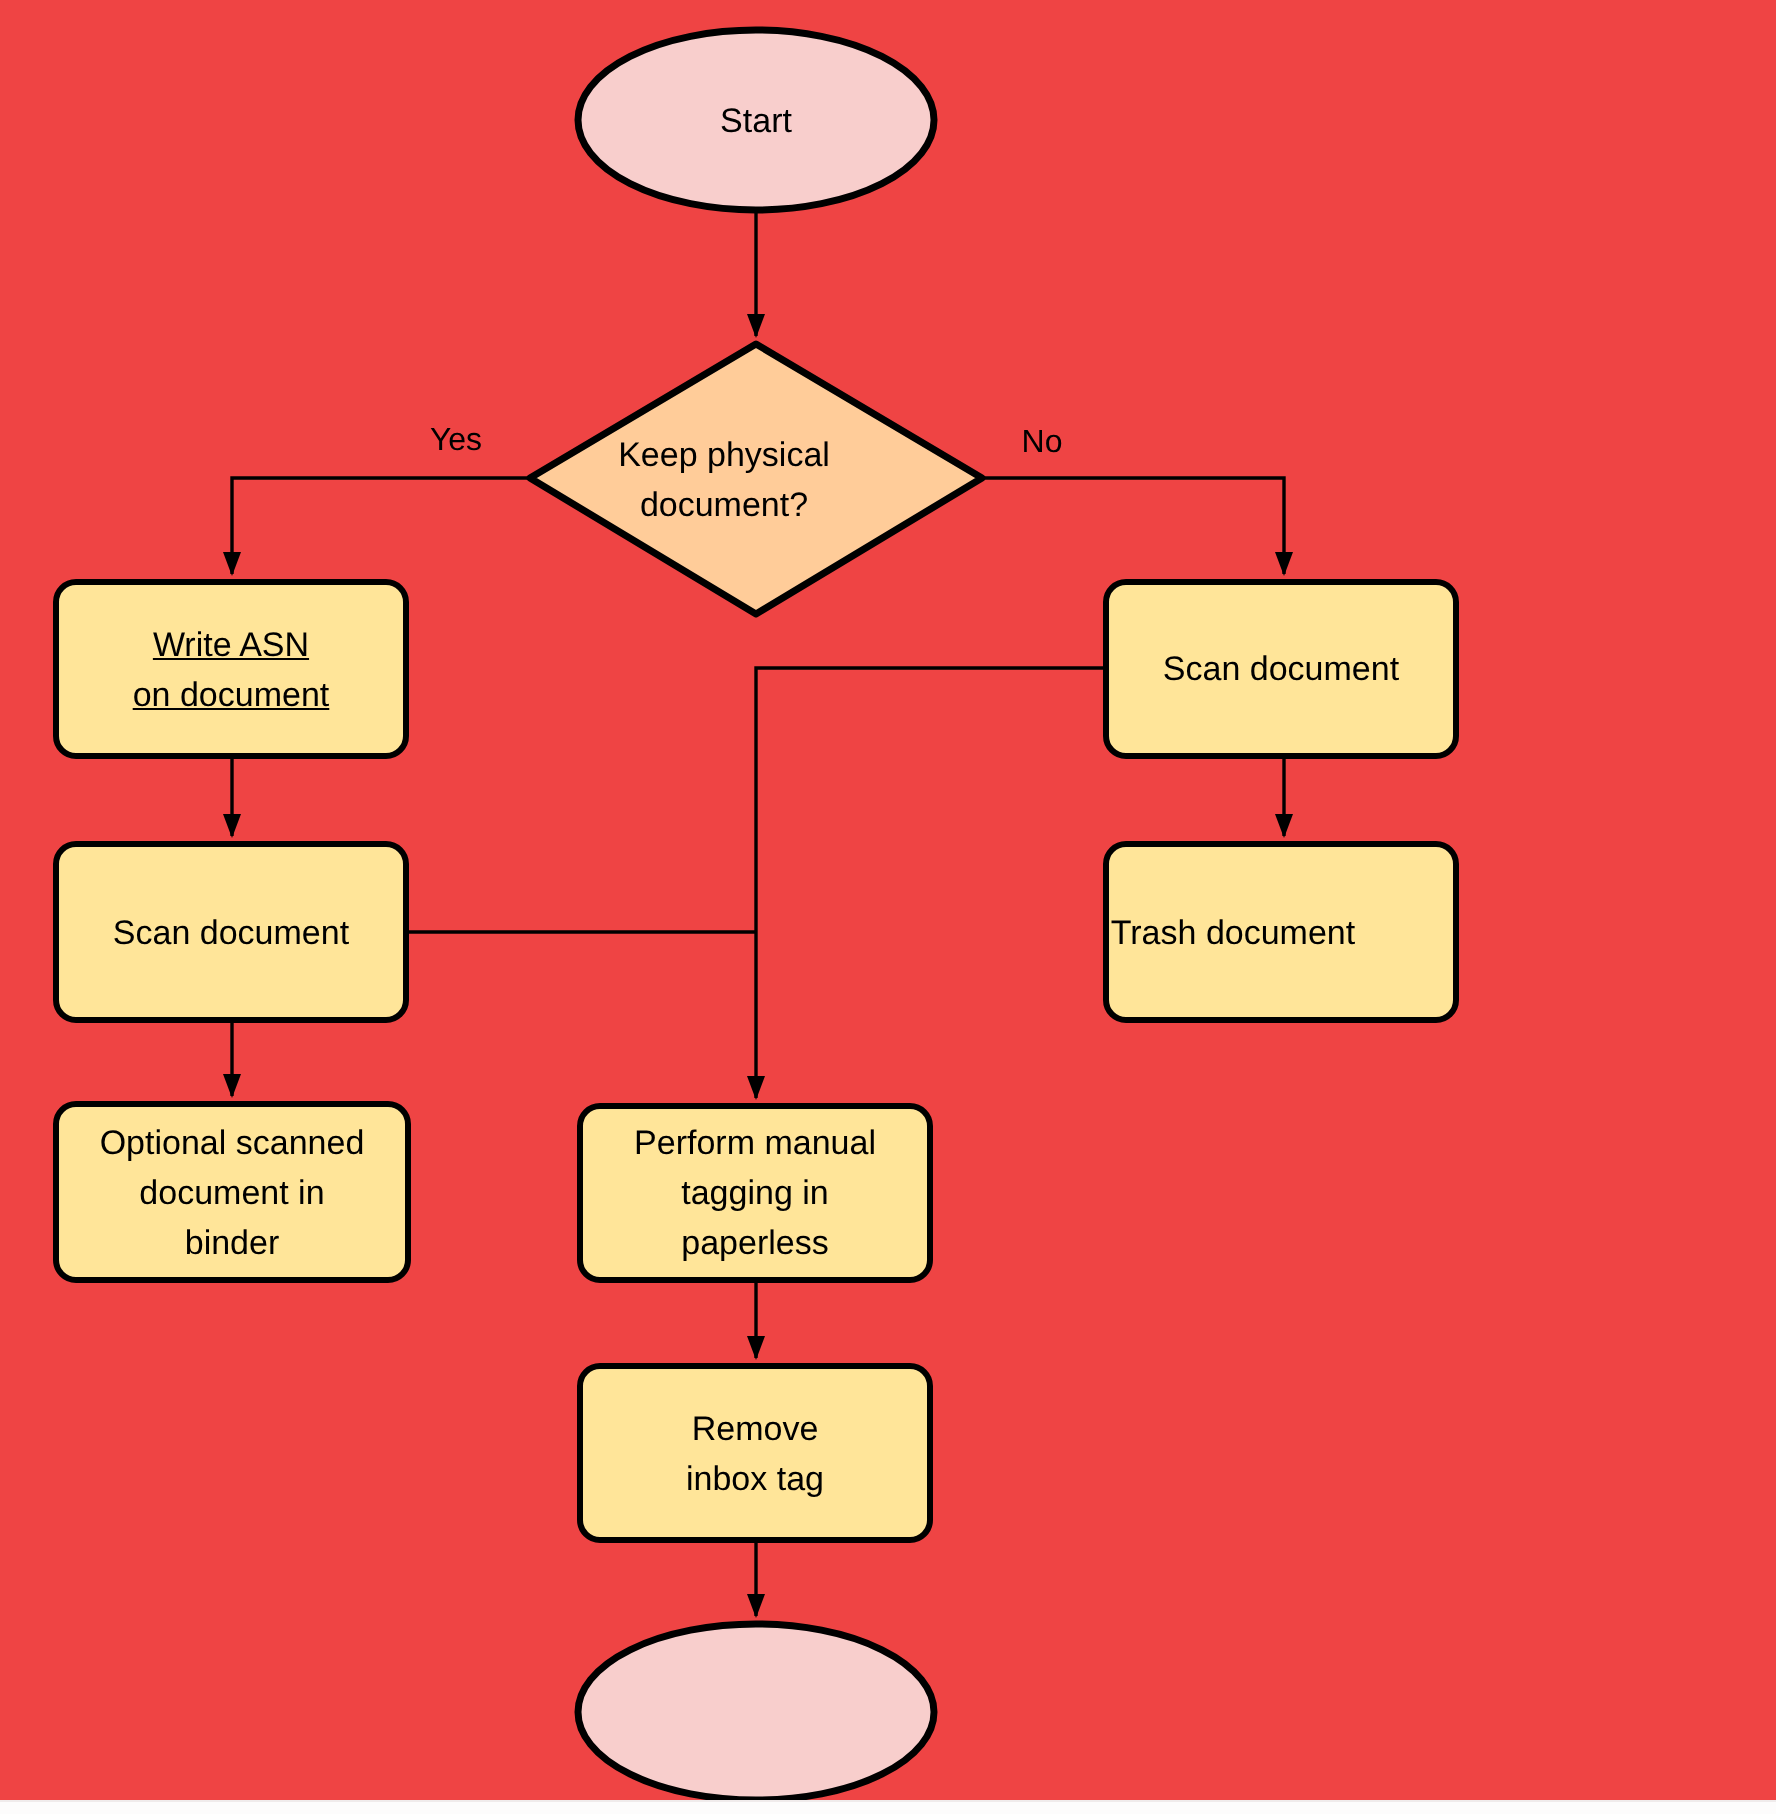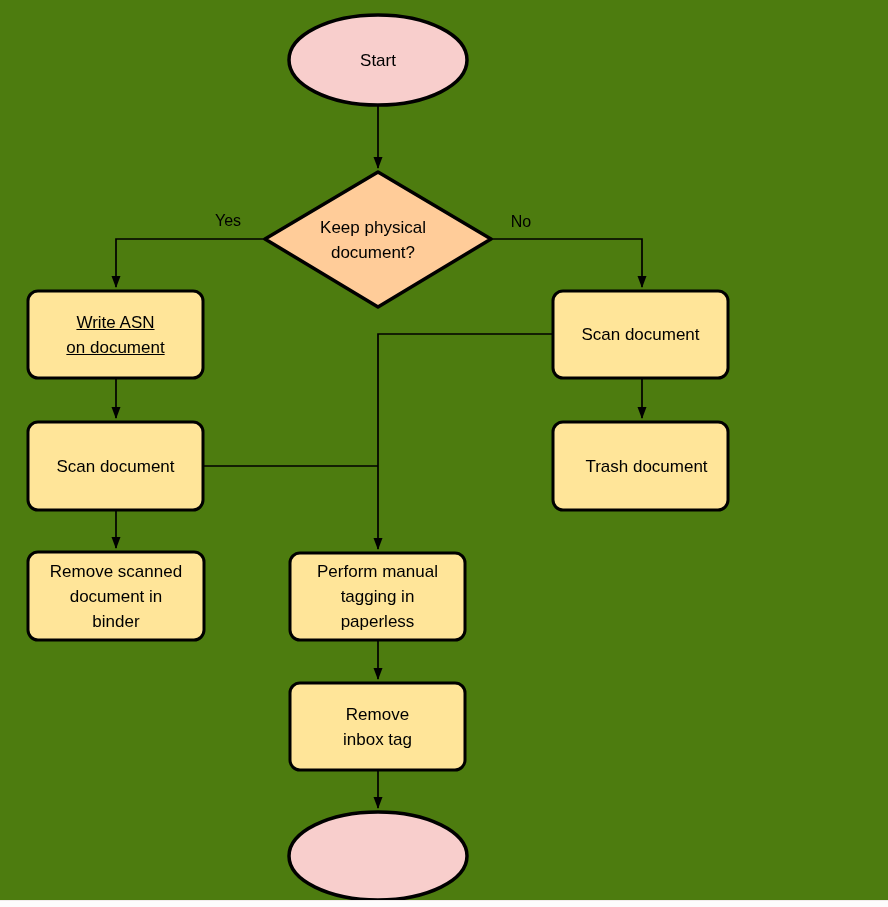--- a/index.html
+++ b/index.html
@@ -1,20 +1,20 @@
 <!DOCTYPE html>
 <html><head>
 <meta charset="utf-8">
 <style>
   html, body { margin: 0; padding: 0; background: #ffffff; }
   .canvas {
     position: relative;
     width: 888px;
     height: 907px;
-    background: #4d7c0f;
+    background: #ef4444;
     font-family: "Liberation Sans", "DejaVu Sans", sans-serif;
     overflow: hidden;
   }
   .canvas svg { position: absolute; left: 0; top: 0; }
   .label {
     position: absolute;
     display: flex;
     align-items: center;
     justify-content: center;
     text-align: center;
@@ -89,30 +89,30 @@
     <rect class="shape" x="28" y="422" width="175" height="88" rx="10" stroke-width="3" fill="#ffe599"></rect>
     <rect class="shape" x="28" y="552" width="176" height="88" rx="10" stroke-width="3" fill="#ffe599"></rect>
     <rect class="shape" x="553" y="291" width="175" height="87" rx="10" stroke-width="3" fill="#ffe599"></rect>
     <rect class="shape" x="553" y="422" width="175" height="88" rx="10" stroke-width="3" fill="#ffe599"></rect>
     <rect class="shape" x="290" y="553" width="175" height="87" rx="10" stroke-width="3" fill="#ffe599"></rect>
     <rect class="shape" x="290" y="683" width="175" height="87" rx="10" stroke-width="3" fill="#ffe599"></rect>
     <ellipse class="shape" cx="378" cy="856" rx="89" ry="44" stroke-width="3.5" fill="#f8cecc"></ellipse>
   </svg>
 
   <div class="label" style="left:289px; top:15px; width:178px; height:90px;">Start</div>
-  <div class="label" style="left:260px; top:172px; width:226px; height:135px;">Keep physical
+  <div class="label" style="left:249px; top:172px; width:226px; height:135px;">Keep physical
 document?</div>
   <div class="label" style="left:28px; top:291px; width:175px; height:87px;text-decoration:underline;">Write ASN
 on document</div>
   <div class="label" style="left:28px; top:422px; width:175px; height:88px;">Scan document</div>
-  <div class="label" style="left:28px; top:552px; width:176px; height:88px;">Remove scanned
+  <div class="label" style="left:28px; top:552px; width:176px; height:88px;">Optional scanned
 document in
 binder</div>
   <div class="label" style="left:553px; top:291px; width:175px; height:87px;">Scan document</div>
-  <div class="label" style="left:559px; top:422px; width:175px; height:88px;">Trash document</div>
+  <div class="label" style="left:529px; top:422px; width:175px; height:88px;">Trash document</div>
   <div class="label" style="left:290px; top:553px; width:175px; height:87px;">Perform manual
 tagging in
 paperless</div>
   <div class="label" style="left:290px; top:683px; width:175px; height:87px;">Remove
 inbox tag</div>
 
   <div class="edge-label" style="left:198px; top:212px; width:60px;">Yes</div>
   <div class="edge-label" style="left:491px; top:213px; width:60px;">No</div>
 
 

